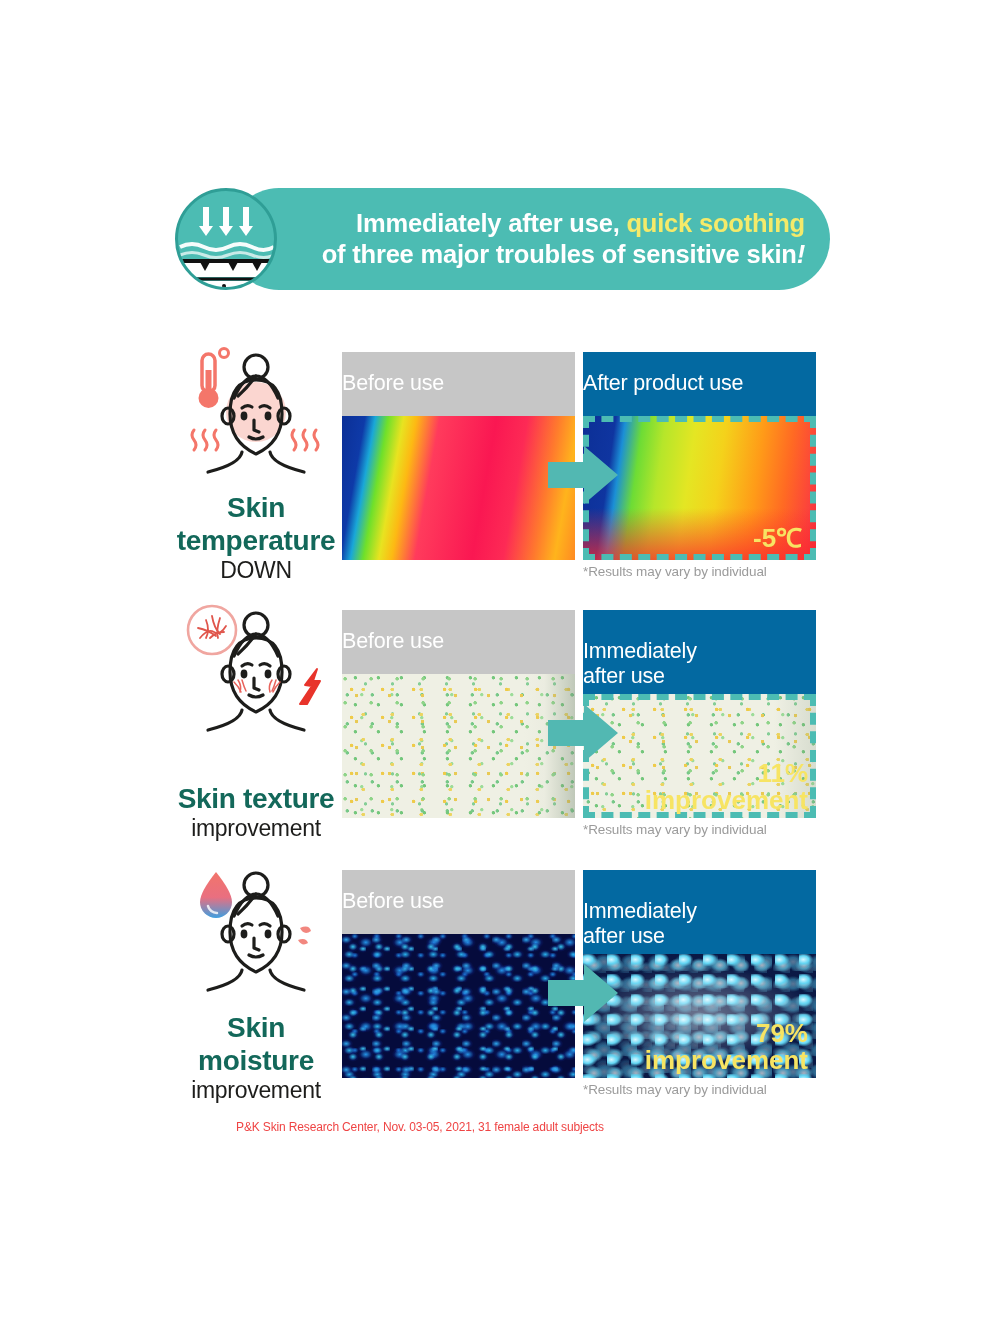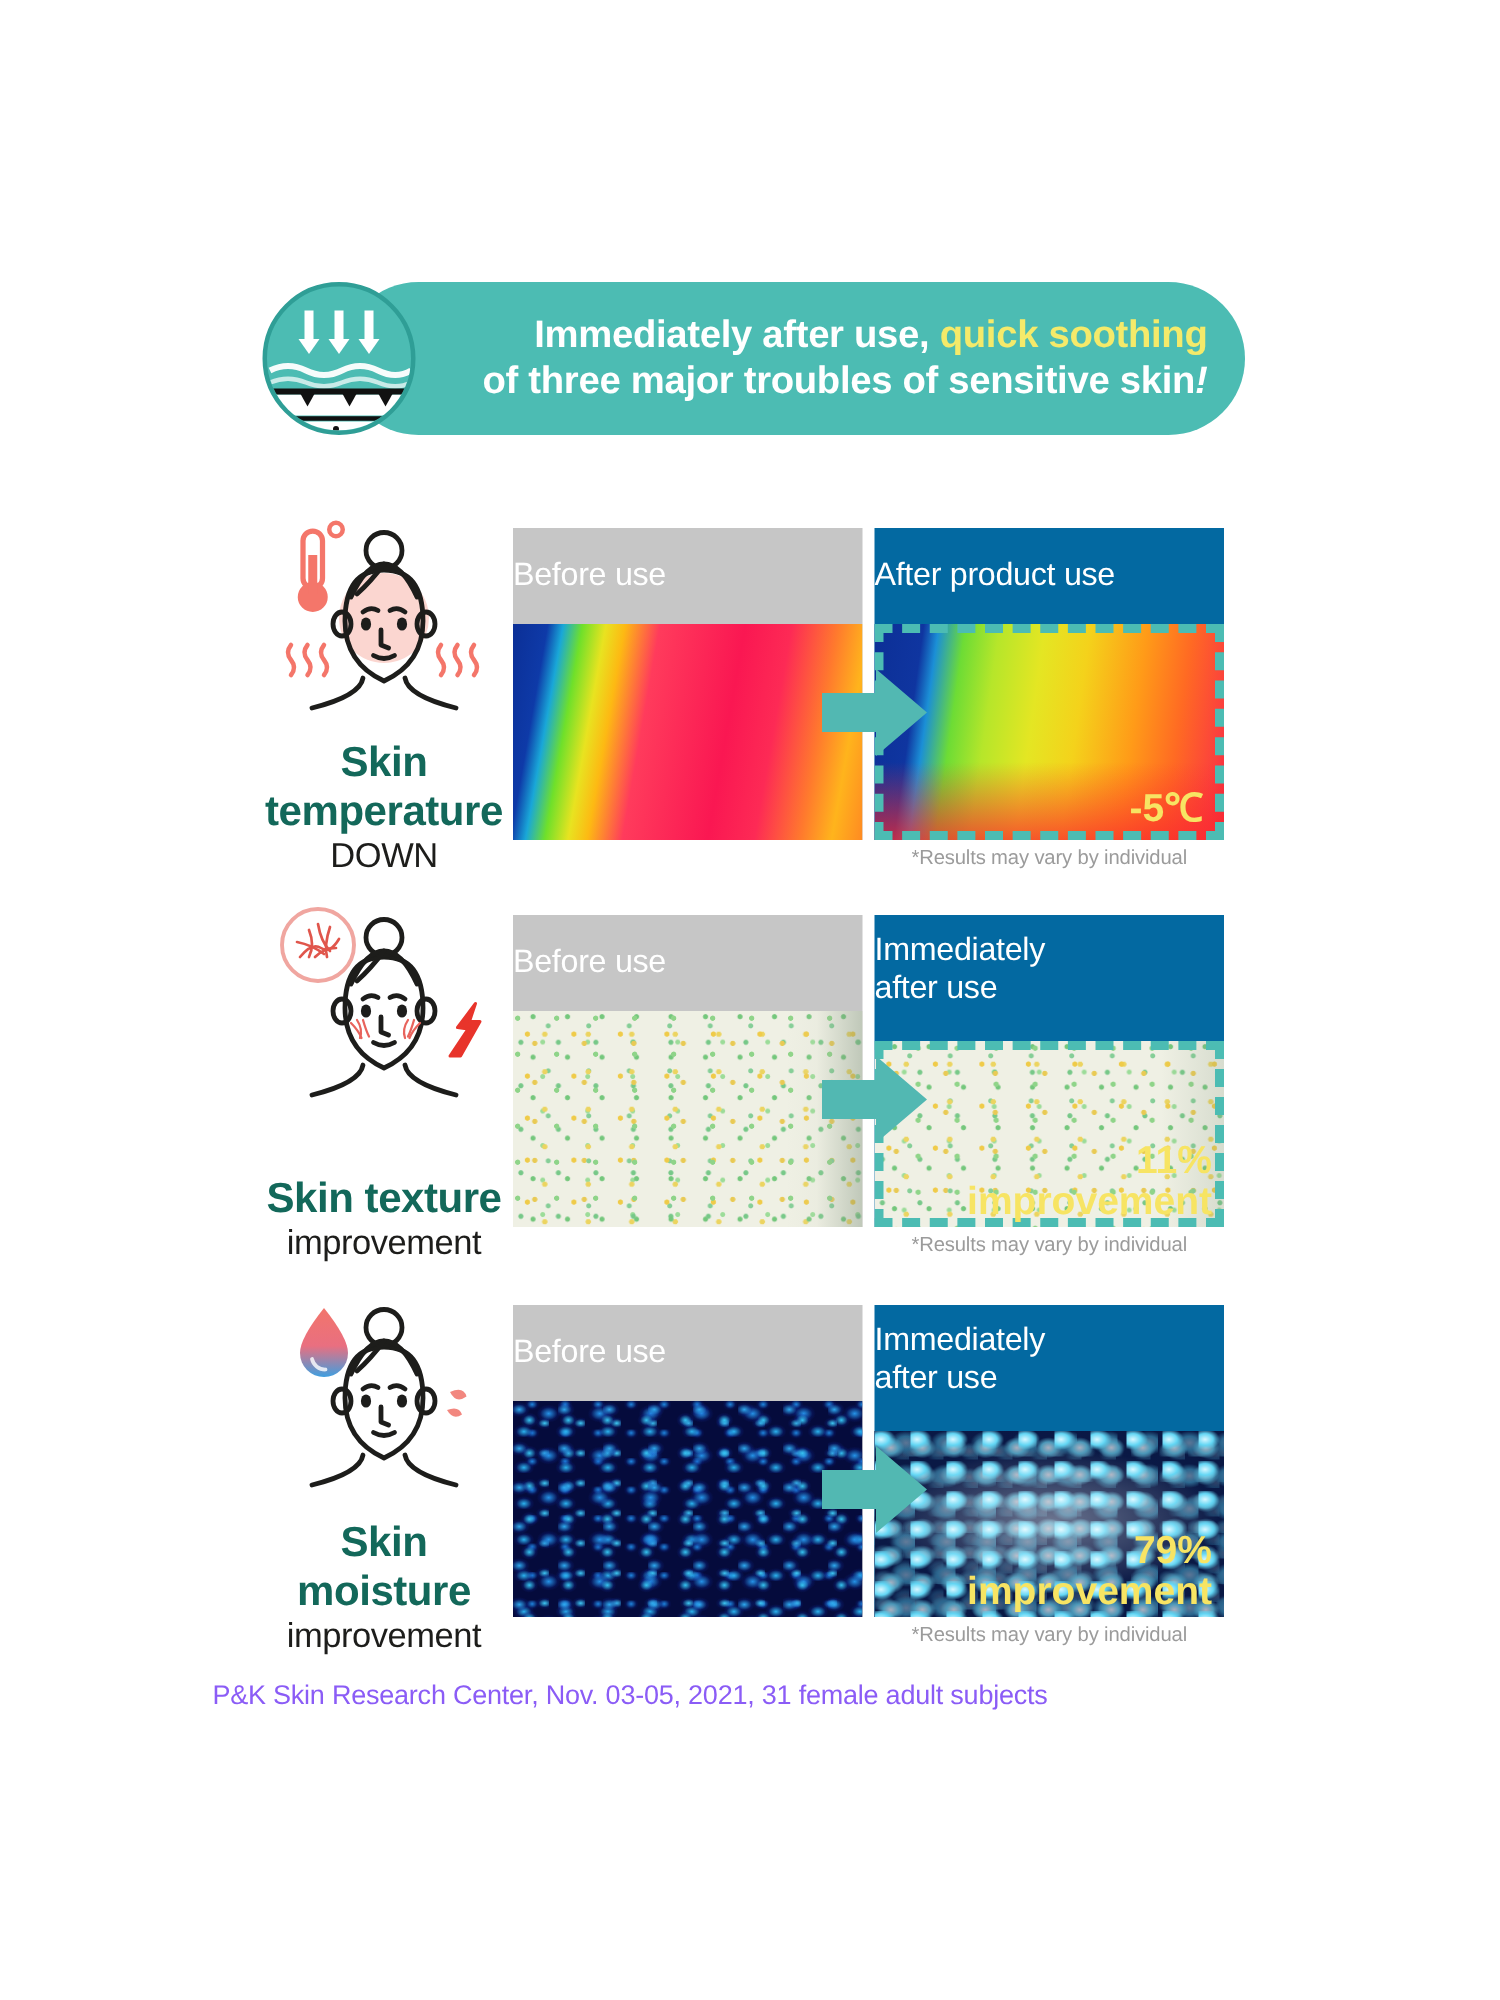--- a/index.html
+++ b/index.html
@@ -131,21 +131,21 @@
     top: 0;
     width: 100%;
     color: #ffffff;
     font-size: 21.5px;
     font-weight: normal;
     text-align: left;
     line-height: 1.18;
     letter-spacing: -0.2px;
   }
   .cap-1line { padding-top: 19px; }
-  .cap-2line { padding-top: 11px; }
+  .cap-2line { padding-top: 29px; }
 
   .photo {
     position: absolute;
     left: 0;
     width: 100%;
   }
   .photo-1line { top: 64px; height: 144px; }
   .photo-2line { top: 84px; height: 124px; }
 
   .dash-frame {
@@ -181,35 +181,35 @@
   }
   .callout .num { display: block; font-size: 26px; }
   .callout .word { display: block; font-size: 26px; }
   .callout.temp { font-size: 30px; bottom: 8px; right: 14px; }
 
   .disclaimer {
     position: absolute;
     left: 583px;
     width: 233px;
     top: 226px;
-    text-align: center;
+    text-align: left;
     color: #9b9b9b;
     font-size: 13.5px;
     letter-spacing: -0.1px;
   }
 
   
   #footer-note {
     position: absolute;
     left: 0;
     top: 1120px;
     width: 840px;
     text-align: center;
-    color: #8b5cf6;
-    font-size: 18px;
+    color: #ef4444;
+    font-size: 12px;
     letter-spacing: -0.15px;
   }
 
   
   .thermal-before {
     background:
       linear-gradient(100deg,
         #0b2f96 0%, #0e3aa8 9%,
         #19a7d8 13%, #6fe02a 18%,
         #e8e320 24%, #fdb913 29%,

